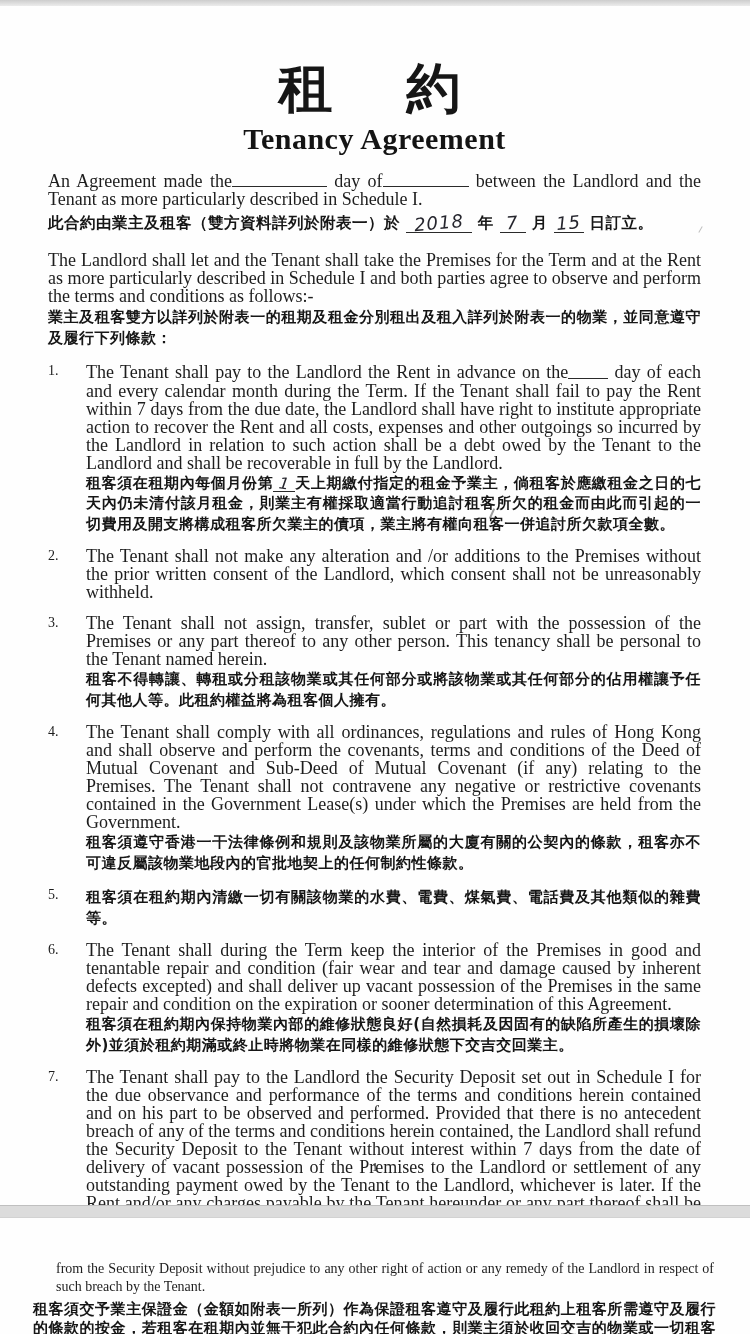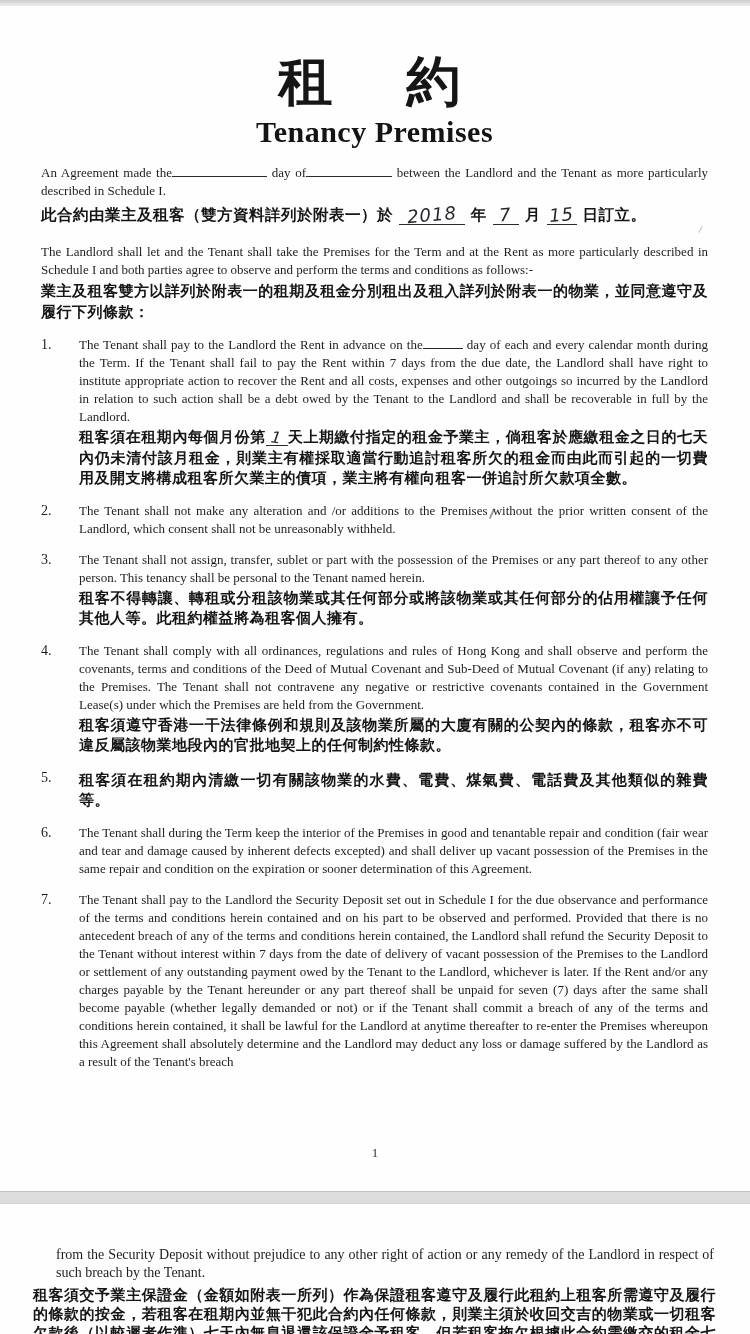--- a/index.html
+++ b/index.html
@@ -3,37 +3,37 @@
 <meta charset="utf-8">
 <style>
   html,body{margin:0;padding:0;}
   body{
     width:750px;height:1334px;overflow:hidden;background:#ffffff;
     font-family:"Liberation Serif", serif;color:#1c1c1c;
     -webkit-font-smoothing:antialiased;
   }
   .edge-strip{height:6px;background:linear-gradient(#cdcdcd,#ececec);}
   .page{position:relative;background:#fefefe;}
-  .page1{height:1177px;overflow:hidden;padding:4px;}
+  .page1{height:1177px;overflow:hidden;padding:11px;}
   .inner{padding:0 38px 0 37px;}
   .page-sep{height:11px;background:#dcdcdc;border-top:1px solid #bfbfbf;border-bottom:1px solid #d2d2d2;}
   .page2{height:140px;overflow:hidden;}
 
   .title-zh{
     margin:42px 0 0 0;text-align:center;
     font-family:"DejaVu Sans", sans-serif;
     font-size:54px;font-weight:700;letter-spacing:10px;line-height:60px;color:#161616;
   }
   .title-en{
     margin:2px 0 0 0;text-align:center;
     font-size:30px;font-weight:700;letter-spacing:0.5px;line-height:36px;color:#141414;
   }
 
   p{margin:0;}
-  .en{font-size:13px;line-height:18px;text-align:justify;color:#1d1d1d;}
+  .en{font-size:18px;line-height:18px;text-align:justify;color:#1d1d1d;}
   .zh{
     font-family:"DejaVu Sans", sans-serif;font-weight:700;
     font-size:15px;line-height:20.5px;letter-spacing:0.5px;
     text-align:justify;color:#161616;
   }
   .preamble-en{margin-top:14px;}
   .preamble-zh{margin-top:3px;font-size:15.5px;line-height:24px;text-align:left;}
   .recital-en{margin-top:16px;}
   .recital-zh{margin-top:2px;}
 
@@ -74,21 +74,21 @@
 <body>
 
 <div class="edge-strip"></div>
 
 <div class="page page1">
   <div class="artifact artifact-slash"></div>
   <div class="artifact artifact-tick"></div>
   <div class="inner">
 
     <h1 class="title-zh">租　約</h1>
-    <h2 class="title-en">Tenancy Premises</h2>
+    <h2 class="title-en">Tenancy Agreement</h2>
 
     <p class="en preamble-en"><span>An Agreement made the</span><span class="blank blank-made"></span> <span>day of</span><span class="blank blank-dayof"></span> <span>between the Landlord and the Tenant as more particularly described in Schedule I.</span></p>
 
     <p class="zh preamble-zh"><span>此合約由業主及租客（雙方資料詳列於附表一）於</span> <span class="fillline fill-year"><span class="hw">2018</span></span> <span>年</span> <span class="fillline fill-month"><span class="hw">7</span></span> <span>月</span> <span class="fillline fill-day"><span class="hw">15</span></span> <span>日訂立。</span></p>
 
     <p class="en recital-en">The Landlord shall let and the Tenant shall take the Premises for the Term and at the Rent as more particularly described in Schedule I and both parties agree to observe and perform the terms and conditions as follows:-</p>
     <p class="zh recital-zh">業主及租客雙方以詳列於附表一的租期及租金分別租出及租入詳列於附表一的物業，並同意遵守及履行下列條款：</p>
 
     <div class="clauses">
 
@@ -127,20 +127,21 @@
         <div class="num">5.</div>
         <div class="cbody">
           <p class="zh">租客須在租約期內清繳一切有關該物業的水費、電費、煤氣費、電話費及其他類似的雜費等。</p>
         </div>
       </div>
 
       <div class="clause">
         <div class="num">6.</div>
         <div class="cbody">
           <p class="en">The Tenant shall during the Term keep the interior of the Premises in good and tenantable repair and condition (fair wear and tear and damage caused by inherent defects excepted) and shall deliver up vacant possession of the Premises in the same repair and condition on the expiration or sooner determination of this Agreement.</p>
+          <p class="zh">租客須在租約期內保持物業內部的維修狀態良好(自然損耗及因固有的缺陷所產生的損壞除外)並須於租約期滿或終止時將物業在同樣的維修狀態下交吉交回業主。</p>
         </div>
       </div>
 
       <div class="clause">
         <div class="num">7.</div>
         <div class="cbody">
           <p class="en">The Tenant shall pay to the Landlord the Security Deposit set out in Schedule I for the due observance and performance of the terms and conditions herein contained and on his part to be observed and performed. Provided that there is no antecedent breach of any of the terms and conditions herein contained, the Landlord shall refund the Security Deposit to the Tenant without interest within 7 days from the date of delivery of vacant possession of the Premises to the Landlord or settlement of any outstanding payment owed by the Tenant to the Landlord, whichever is later. If the Rent and/or any charges payable by the Tenant hereunder or any part thereof shall be unpaid for seven (7) days after the same shall become payable (whether legally demanded or not) or if the Tenant shall commit a breach of any of the terms and conditions herein contained, it shall be lawful for the Landlord at anytime thereafter to re-enter the Premises whereupon this Agreement shall absolutely determine and the Landlord may deduct any loss or damage suffered by the Landlord as a result of the Tenant's breach</p>
         </div>
       </div>
 

